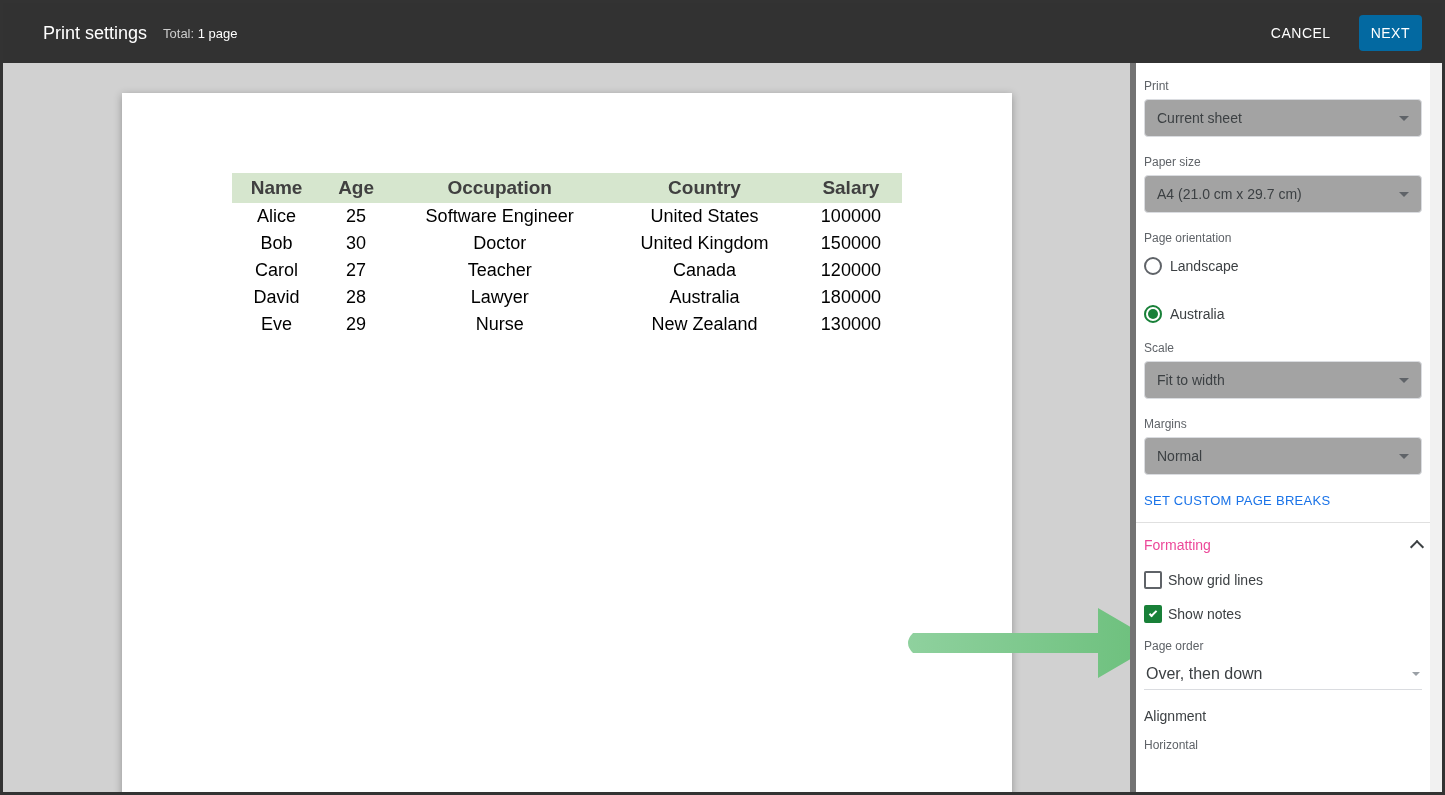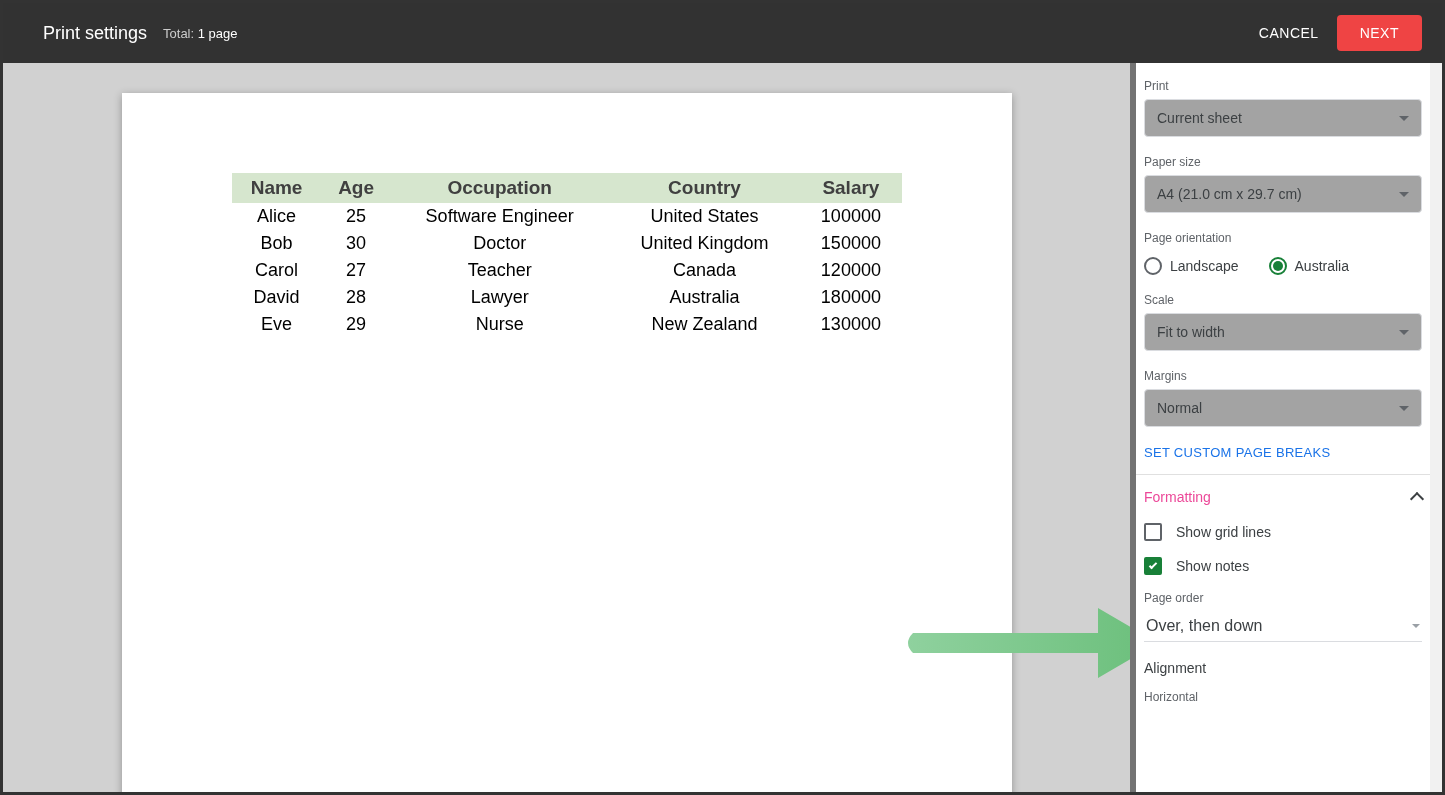--- a/index.html
+++ b/index.html
@@ -40,29 +40,30 @@
       background: transparent;
       border: none;
       color: #fff;
       font-size: 14px;
       font-weight: 500;
       letter-spacing: 0.5px;
       cursor: pointer;
       padding: 10px 18px;
     }
     .btn-next {
-      background: #ef4444;
+      background: #0369a1;
       border: none;
       color: #fff;
       font-size: 14px;
       font-weight: 500;
       letter-spacing: 0.5px;
       cursor: pointer;
-      padding: 10px 23px;
+      padding: 10px 12px;
       border-radius: 4px;
+      margin-left: 10px;
     }
     .body {
       flex: 1;
       display: flex;
       overflow: hidden;
     }
     .preview-area {
       flex: 1;
       background: #d1d1d1;
       display: flex;
@@ -131,20 +132,21 @@
       width: 0; height: 0;
       border-left: 5px solid transparent;
       border-right: 5px solid transparent;
       border-top: 5px solid #5f6368;
     }
     .radio-group {
       display: flex;
       gap: 30px;
       margin-bottom: 18px;
       margin-top: 12px;
+      flex-direction: column;
     }
     .radio-item {
       display: flex;
       align-items: center;
       gap: 8px;
       cursor: pointer;
       font-size: 14px;
     }
     .radio-outer {
       width: 18px; height: 18px;
@@ -188,21 +190,21 @@
     .chevron-up {
       width: 10px; height: 10px;
       border-left: 2px solid #3c4043;
       border-top: 2px solid #3c4043;
       transform: rotate(45deg);
       margin-top: 4px;
     }
     .checkbox-row {
       display: flex;
       align-items: center;
-      gap: 14px;
+      gap: 6px;
       margin-bottom: 16px;
       font-size: 14px;
       cursor: pointer;
     }
     .checkbox {
       width: 18px; height: 18px;
       border: 2px solid #5f6368;
       border-radius: 2px;
       display: flex;
       align-items: center;

